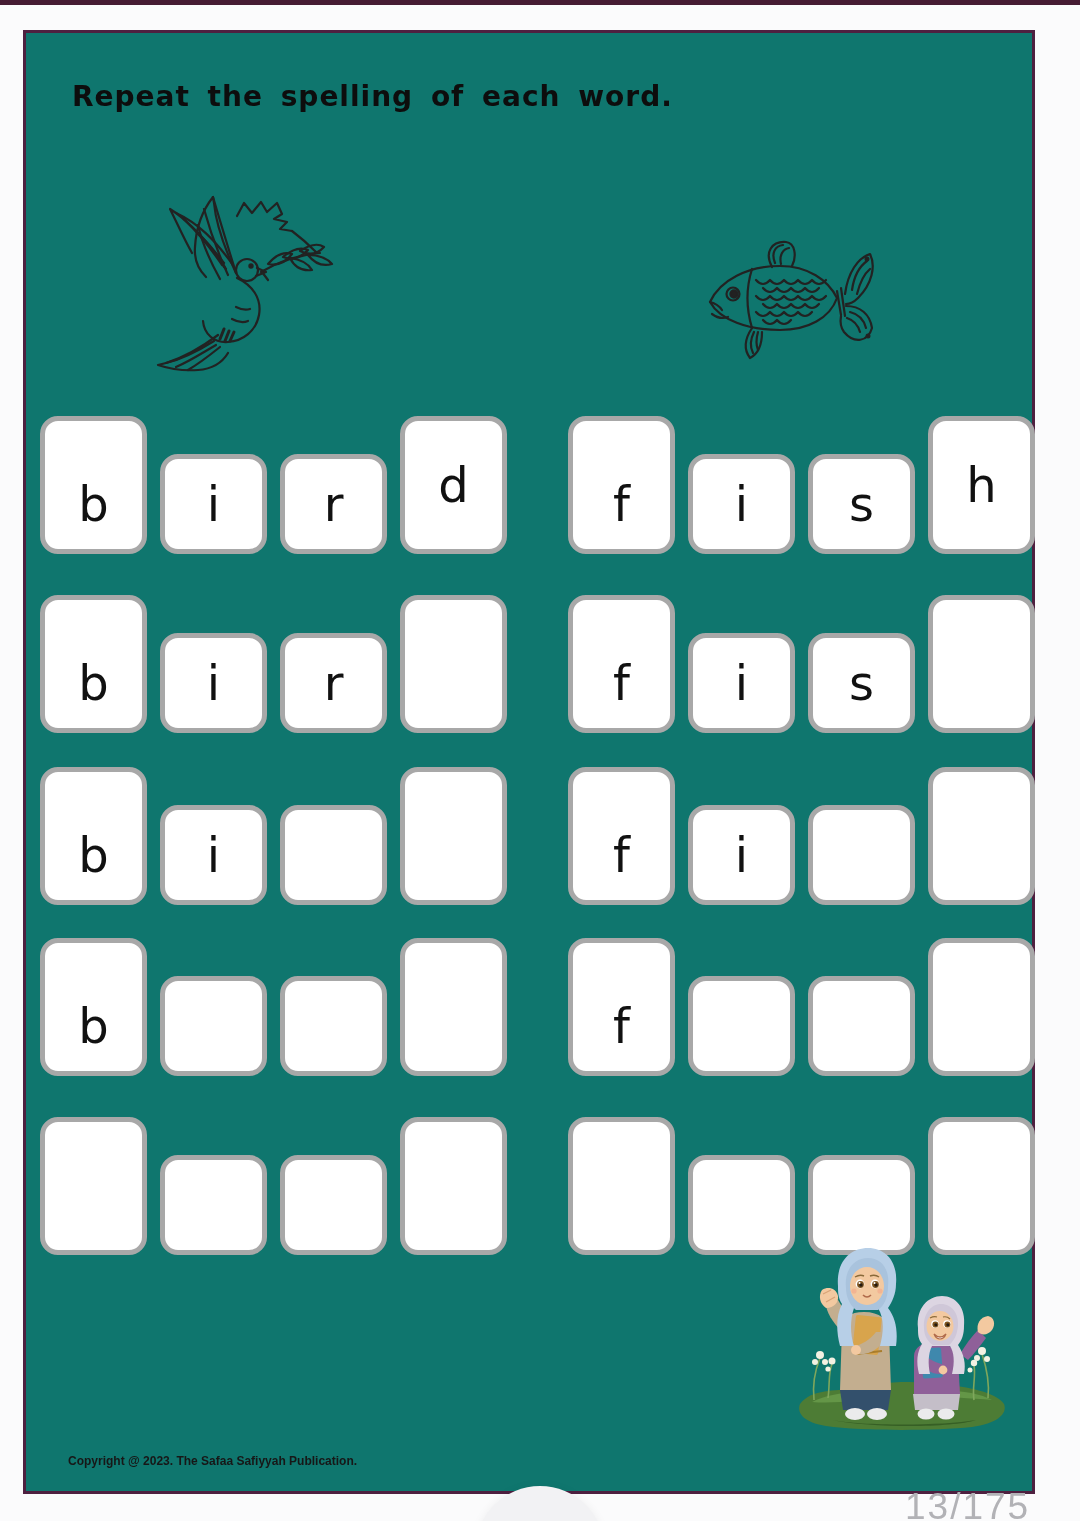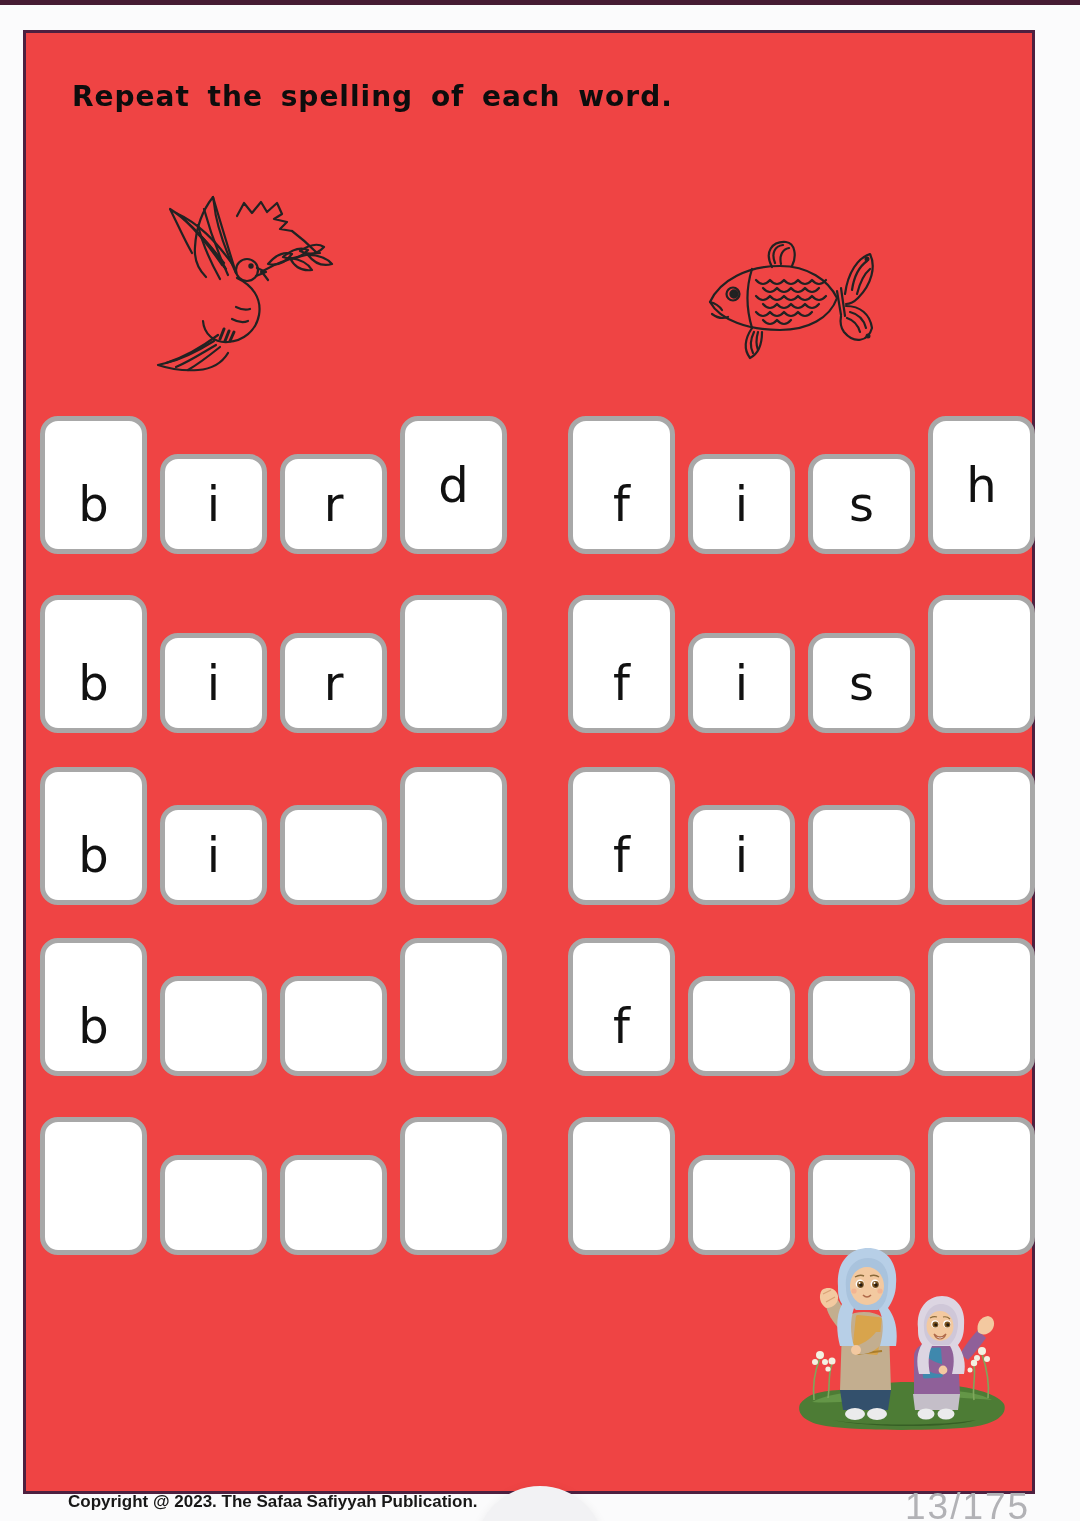--- a/index.html
+++ b/index.html
@@ -3,21 +3,21 @@
 <meta charset="utf-8">
 <style>
   html,body{margin:0;padding:0;}
   body{
     width:1080px;height:1521px;position:relative;overflow:hidden;
     background:#fbfbfc;font-family:"DejaVu Sans",sans-serif;
   }
   .top-strip{position:absolute;left:0;top:0;width:1080px;height:5px;background:#461c33;}
   .page-frame{
     position:absolute;left:23px;top:30px;width:1012px;height:1464px;
-    border:3px solid #4e2040;background:#ef4444;box-sizing:border-box;
+    border:3px solid #4e2040;background:#0f766e;box-sizing:border-box;
   }
   .worksheet-title{
     position:absolute;left:46px;top:47px;
     font-size:28px;font-weight:700;letter-spacing:1px;word-spacing:7px;color:#0d0d0d;
   }
   .bird-art{position:absolute;left:114px;top:162px;width:205px;height:177px;}
   .fish-art{position:absolute;left:674px;top:203px;width:177px;height:130px;}
   .tile-row{
     position:absolute;height:140px;display:flex;align-items:flex-end;gap:13px;
   }
@@ -30,22 +30,22 @@
   }
   .tile.t1,.tile.t4{height:138px;}
   .tile.t2,.tile.t3{height:100px;}
   .letter{
     height:90px;display:flex;align-items:center;justify-content:center;
     font-size:48px;color:#111;font-family:"DejaVu Sans",sans-serif;
   }
   .tile.t4 .letter{height:128px;}
   .children-art{position:absolute;left:766px;top:1209px;width:220px;height:190px;}
   .copyright{
-    position:absolute;left:42px;top:1459px;
-    font-family:"Liberation Sans",sans-serif;font-weight:700;font-size:17px;color:#171717;
+    position:absolute;left:42px;top:1421px;
+    font-family:"Liberation Sans",sans-serif;font-weight:700;font-size:12px;color:#171717;
   }
   .page-indicator{
     position:absolute;left:905px;top:1486px;z-index:4;
     font-family:"Liberation Sans",sans-serif;font-size:37px;color:#b2b2b6;letter-spacing:2px;
   }
   .home-indicator{
     position:absolute;left:475px;top:1486px;width:130px;height:130px;border-radius:50%;
     background:#f2f2f4;box-shadow:0 0 10px rgba(0,0,0,0.05);z-index:5;
   }
 </style>

